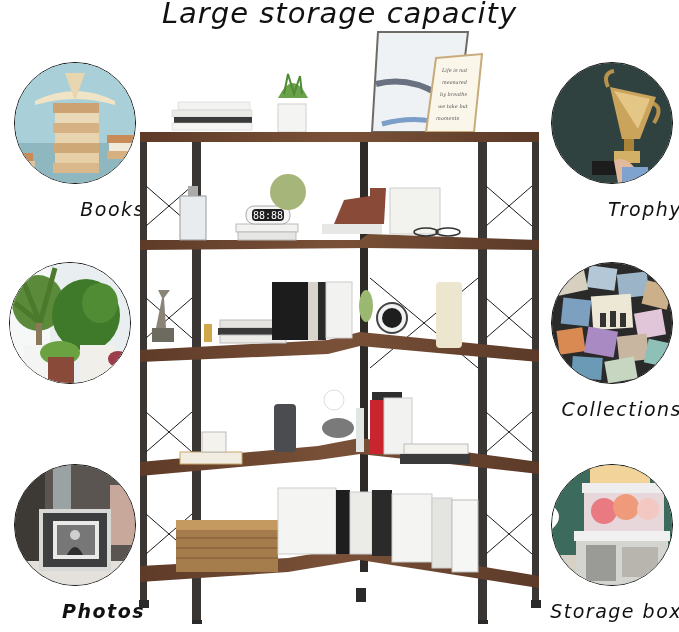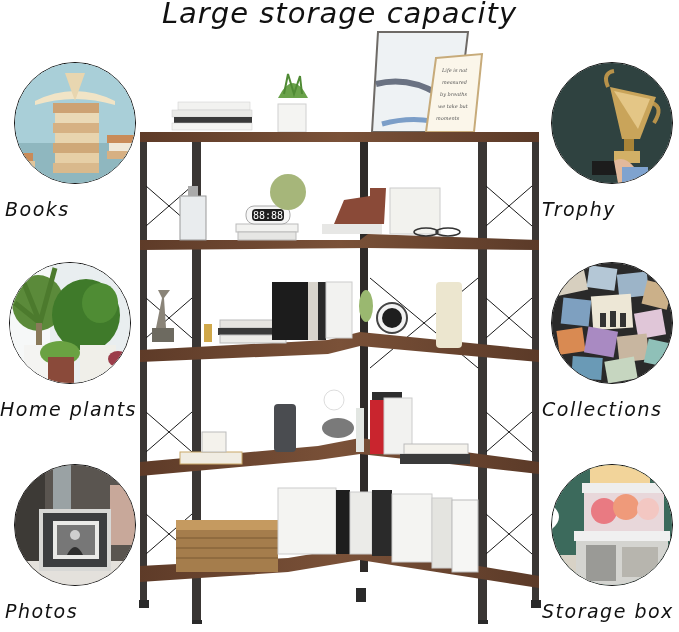--- a/index.html
+++ b/index.html
@@ -1,18 +1,18 @@
 <!DOCTYPE html>
 <html><head>
 <meta charset="utf-8">
 <style>
   html,body{margin:0;padding:0;background:#fff;}
   body{width:679px;height:632px;position:relative;overflow:hidden;font-family:"DejaVu Sans","Liberation Sans",sans-serif;}
   .title{position:absolute;left:0;width:679px;top:-4px;text-align:center;font-size:29px;font-style:italic;letter-spacing:1px;color:#111;font-family:"DejaVu Sans",sans-serif;}
-  .cat{position:absolute;width:140px;text-align:left;}
+  .cat{position:absolute;width:140px;text-align:right;}
   .circle{width:120px;height:120px;border-radius:50%;border:1.5px solid #111;margin:0 auto;overflow:hidden;position:relative;}
   .circle svg{width:100%;height:100%;display:block;}
   .label{margin-top:14px;font-size:19px;font-style:italic;letter-spacing:1.5px;color:#111;white-space:nowrap;}
   .shelf{position:absolute;left:138px;top:28px;width:405px;height:596px;}
 </style>
 </head>
 <body>
 
 <div class="title">Large storage capacity</div>
 
@@ -52,24 +52,23 @@
       <rect x="26" y="60" width="6" height="30" fill="#8a7a5a"></rect>
       <ellipse cx="76" cy="52" rx="34" ry="36" fill="#3f7a2a"></ellipse>
       <ellipse cx="90" cy="40" rx="18" ry="20" fill="#4f8c34"></ellipse>
       <rect x="14" y="82" width="40" height="38" fill="#f4f4f2"></rect>
       <rect x="70" y="82" width="36" height="38" fill="#f0efe9"></rect>
       <ellipse cx="50" cy="90" rx="20" ry="12" fill="#6aa242"></ellipse>
       <rect x="38" y="94" width="26" height="26" fill="#8a4a3a"></rect>
       <ellipse cx="108" cy="96" rx="10" ry="8" fill="#9b3d4a"></ellipse>
     </svg>
   </div>
-  <div class="label">Home plants</div>
-</div>
-
-<div class="cat" style="left:5px;top:464px;">
+</div>
+
+<div class="cat" style="left:5px;top:464px;font-weight:bold;">
   <div class="circle">
     <svg viewBox="0 0 120 120">
       <rect width="120" height="120" fill="#5a5550"></rect>
       <rect x="0" y="0" width="30" height="120" fill="#3d3a36"></rect>
       <rect x="38" y="0" width="18" height="90" fill="#9aa2a4"></rect>
       <rect x="95" y="20" width="25" height="60" fill="#c8a89a"></rect>
       <rect x="0" y="96" width="120" height="24" fill="#e4e1dc"></rect>
       <rect x="24" y="44" width="72" height="62" fill="#d8d8d6"></rect>
       <rect x="28" y="48" width="64" height="54" fill="#3c3e40"></rect>
       <rect x="38" y="56" width="46" height="38" fill="#eaeae8"></rect>

